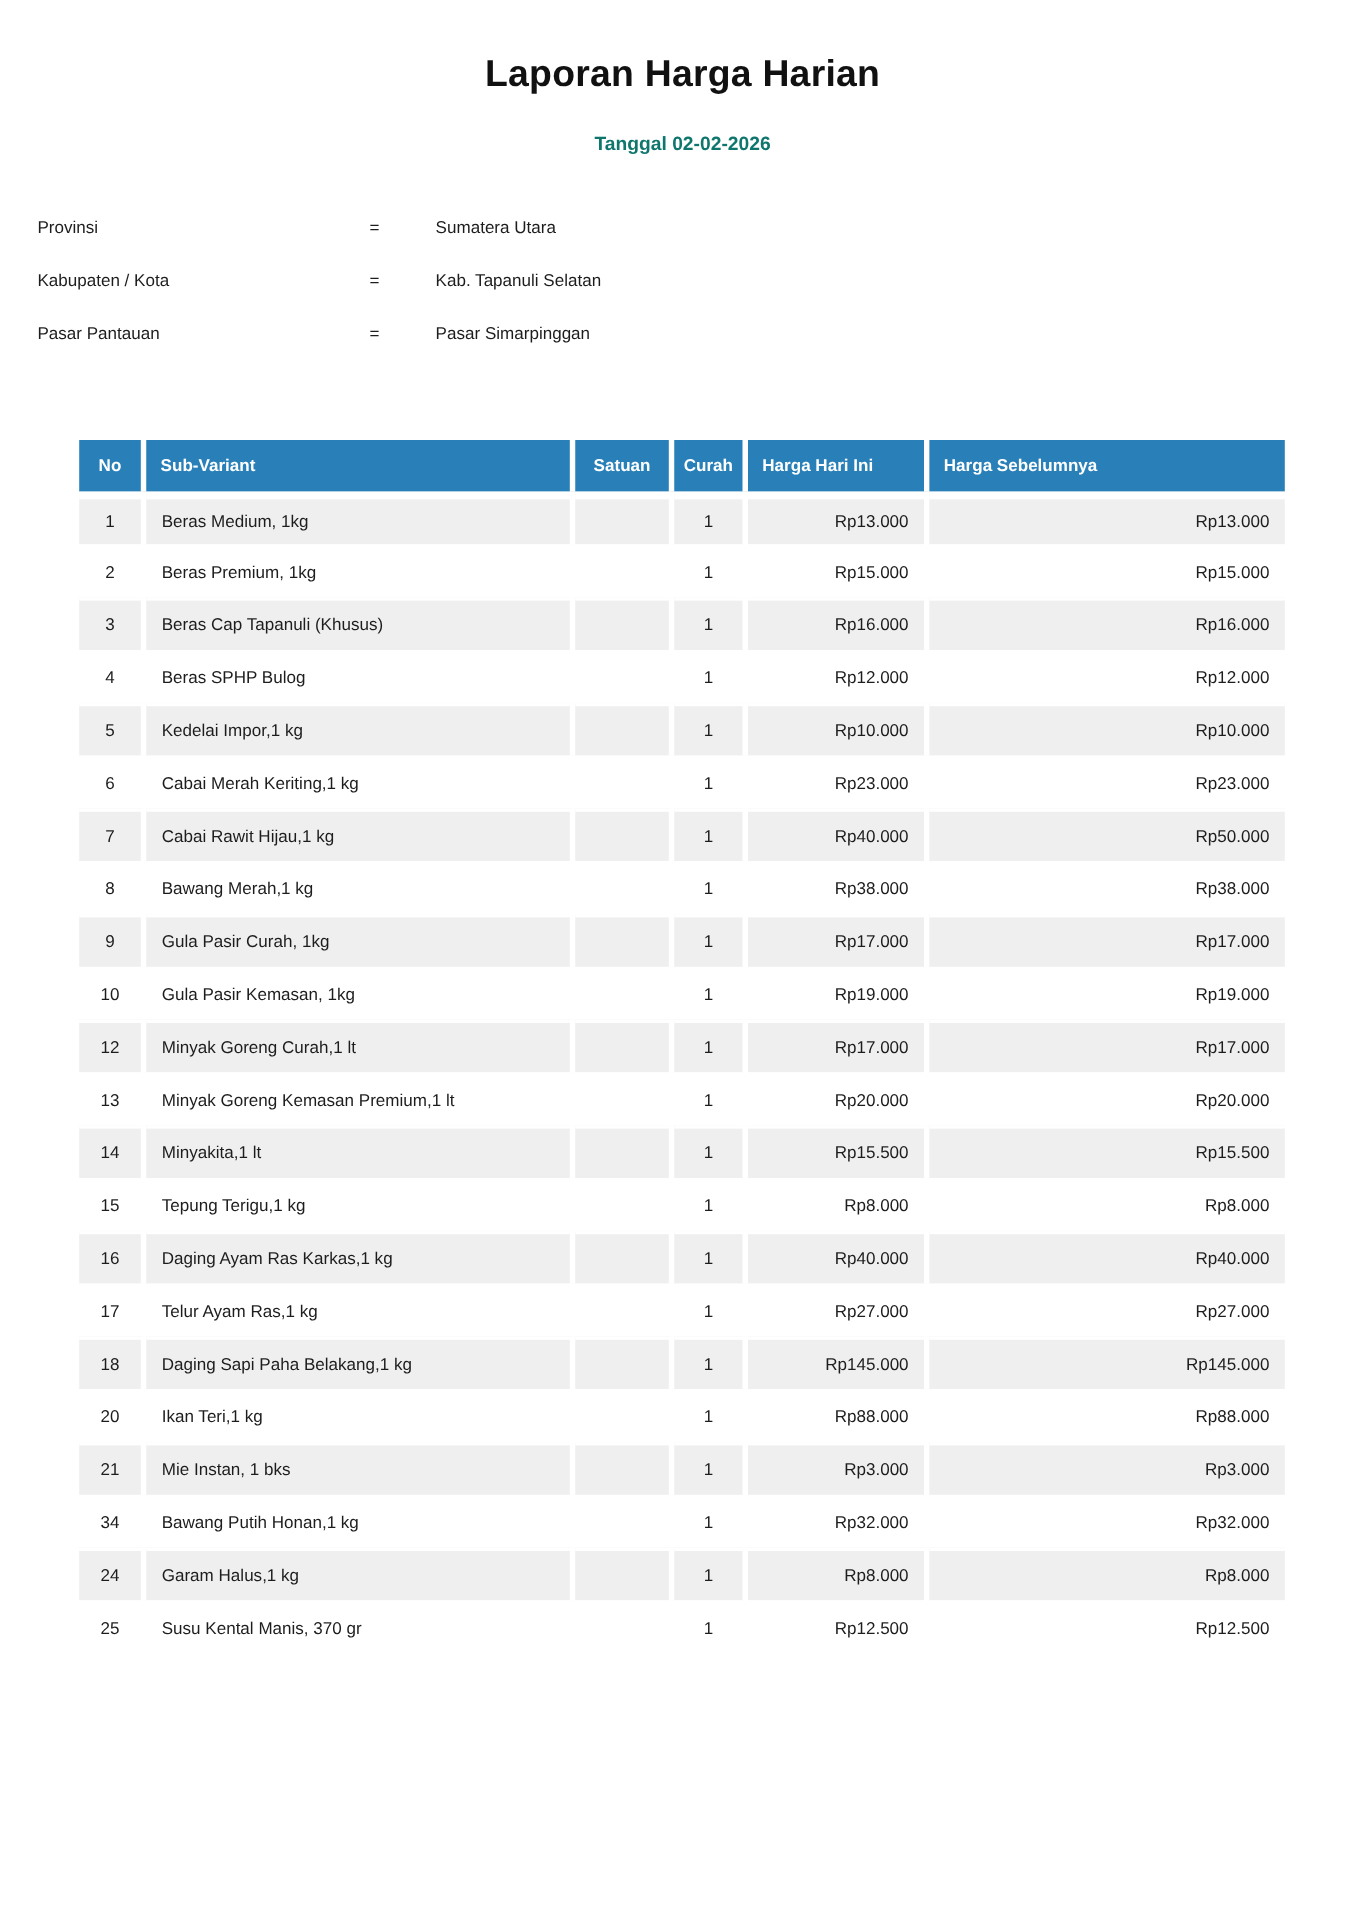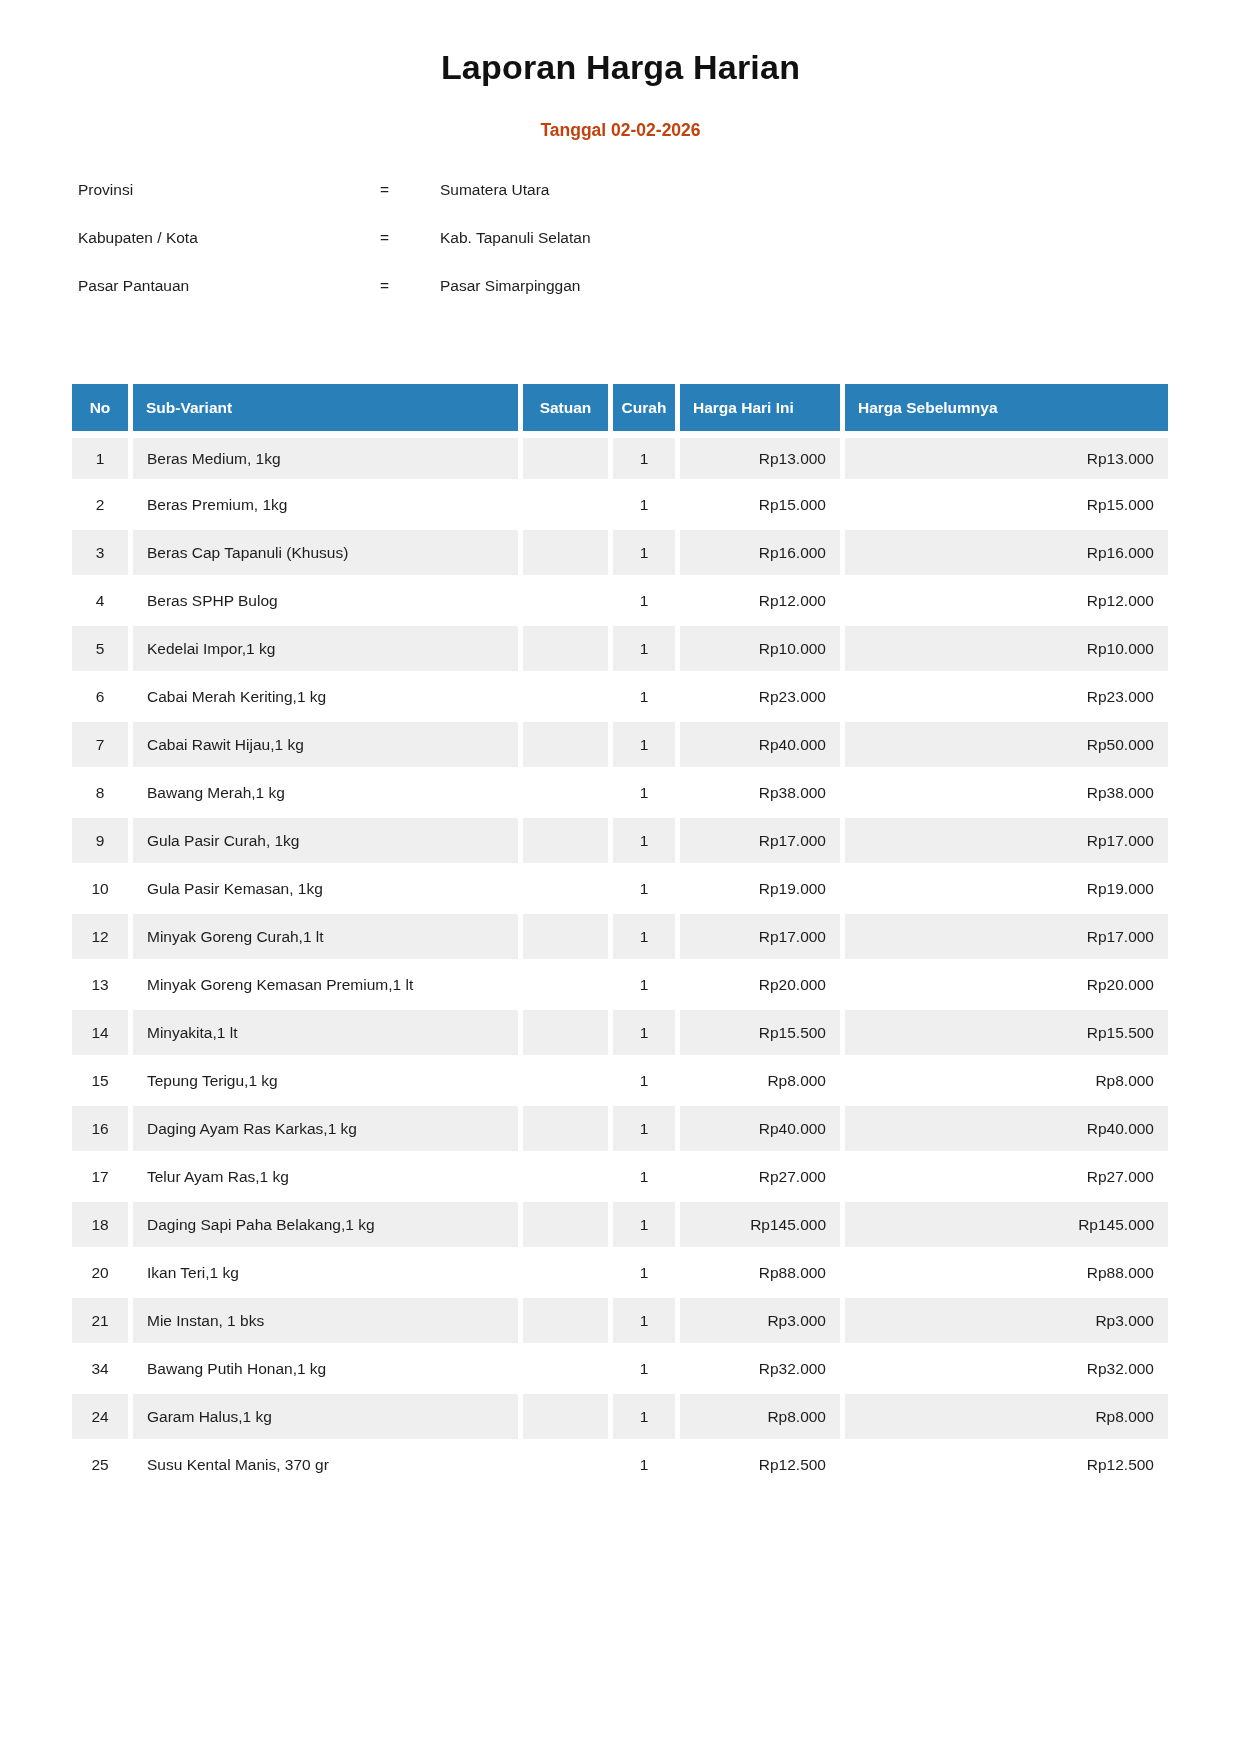--- a/index.html
+++ b/index.html
@@ -15,34 +15,34 @@
 
   .doc-title {
     position: absolute; top: 48px; left: 0; width: 100%;
     text-align: center;
     font-size: 34px; font-weight: bold; color: #111111;
     letter-spacing: 0.2px;
   }
   .doc-subtitle {
     position: absolute; top: 120px; left: 0; width: 100%;
     text-align: center;
-    font-size: 17.5px; font-weight: bold; color: #c2410c;
+    font-size: 17.5px; font-weight: bold; color: #0f766e;
   }
 
   .meta-block {
-    position: absolute; top: 181px; left: 0; width: 100%;
-    padding-left: 78px; padding-right: 60px;
+    position: absolute; top: 199px; left: 0; width: 100%;
+    padding-left: 34px; padding-right: 60px;
   }
   .meta-row { display: flex; align-items: flex-start; margin-bottom: 30px; }
   .meta-label { width: 302px; font-size: 15.5px; }
   .meta-eq    { width: 60px;  font-size: 15.5px; }
   .meta-value { flex: 1;      font-size: 15.5px; }
 
   .price-table-wrap {
-    position: absolute; top: 384px; left: 72px; width: 1096px;
+    position: absolute; top: 400px; left: 72px; width: 1096px;
   }
   table.price-table {
     width: 100%;
     border-collapse: separate; border-spacing: 0;
     table-layout: fixed;
     font-size: 15.5px;
   }
   .price-table col.c-no       { width: 61px;  }
   .price-table col.c-sub      { width: 390px; }
   .price-table col.c-satuan   { width: 90px;  }

